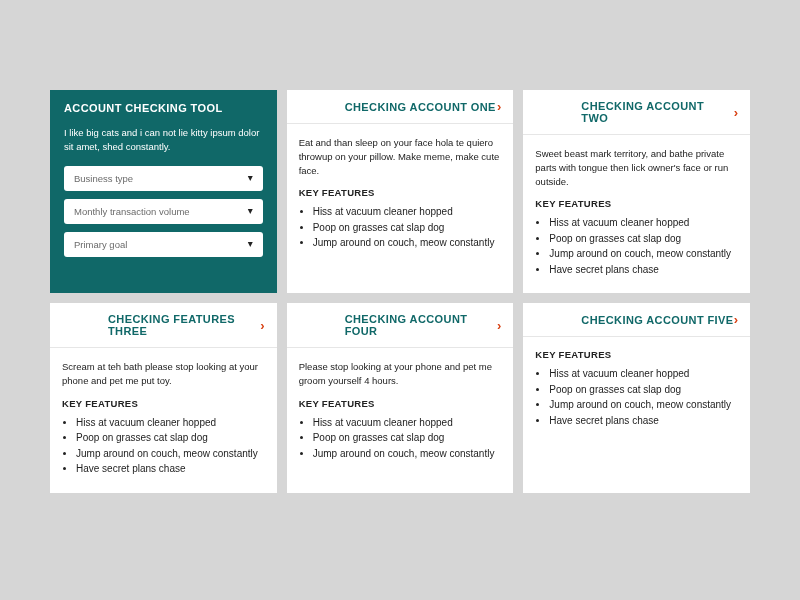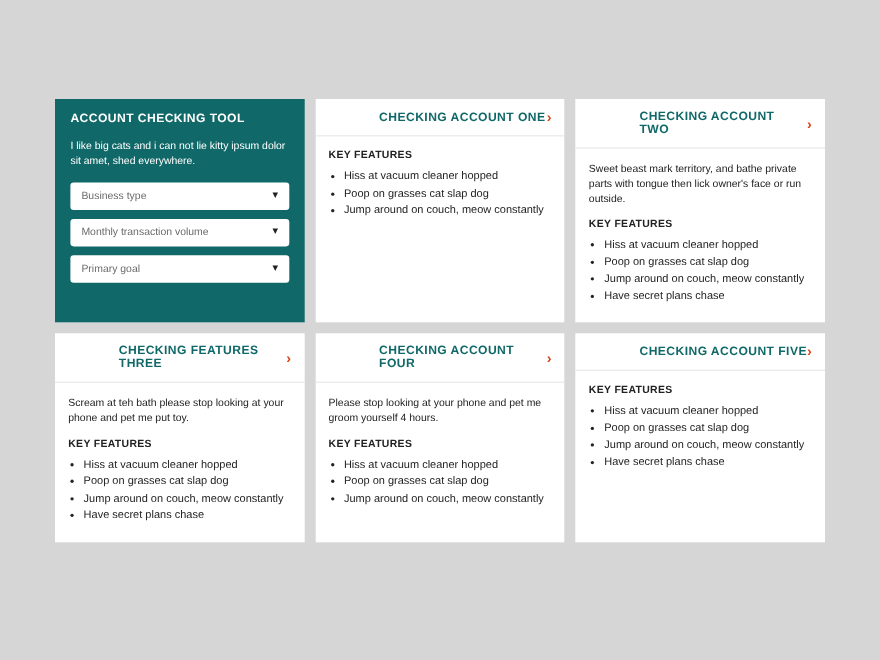--- a/index.html
+++ b/index.html
@@ -108,21 +108,21 @@
 </head>
 <body>
 
 <div class="grid">
 
   <div class="tool">
     <div class="tool-header">
       <div class="tool-title">ACCOUNT CHECKING TOOL</div>
     </div>
     <div class="tool-body">
-      <div class="tool-desc">I like big cats and i can not lie kitty ipsum dolor sit amet, shed everywhere.</div>
+      <div class="tool-desc">I like big cats and i can not lie kitty ipsum dolor sit amet, shed constantly.</div>
       <div class="select">
         <span class="select-label">Business type</span>
         <span class="select-chevron">▾</span>
       </div>
       <div class="select">
         <span class="select-label">Monthly transaction volume</span>
         <span class="select-chevron">▾</span>
       </div>
       <div class="select">
         <span class="select-label">Primary goal</span>
@@ -130,20 +130,21 @@
       </div>
     </div>
   </div>
 
   <div class="card">
     <div class="card-header">
       <span class="card-title">CHECKING ACCOUNT ONE</span>
       <span class="card-arrow">›</span>
     </div>
     <div class="card-body">
+      <div class="card-desc">Eat and than sleep on your face hola te quiero throwup on your pillow. Make meme, make cute face.</div>
       <div class="features-head">KEY FEATURES</div>
       <ul class="features">
         <li>Hiss at vacuum cleaner hopped</li>
         <li>Poop on grasses cat slap dog</li>
         <li>Jump around on couch, meow constantly</li>
       </ul>
     </div>
   </div>
 
   <div class="card">

